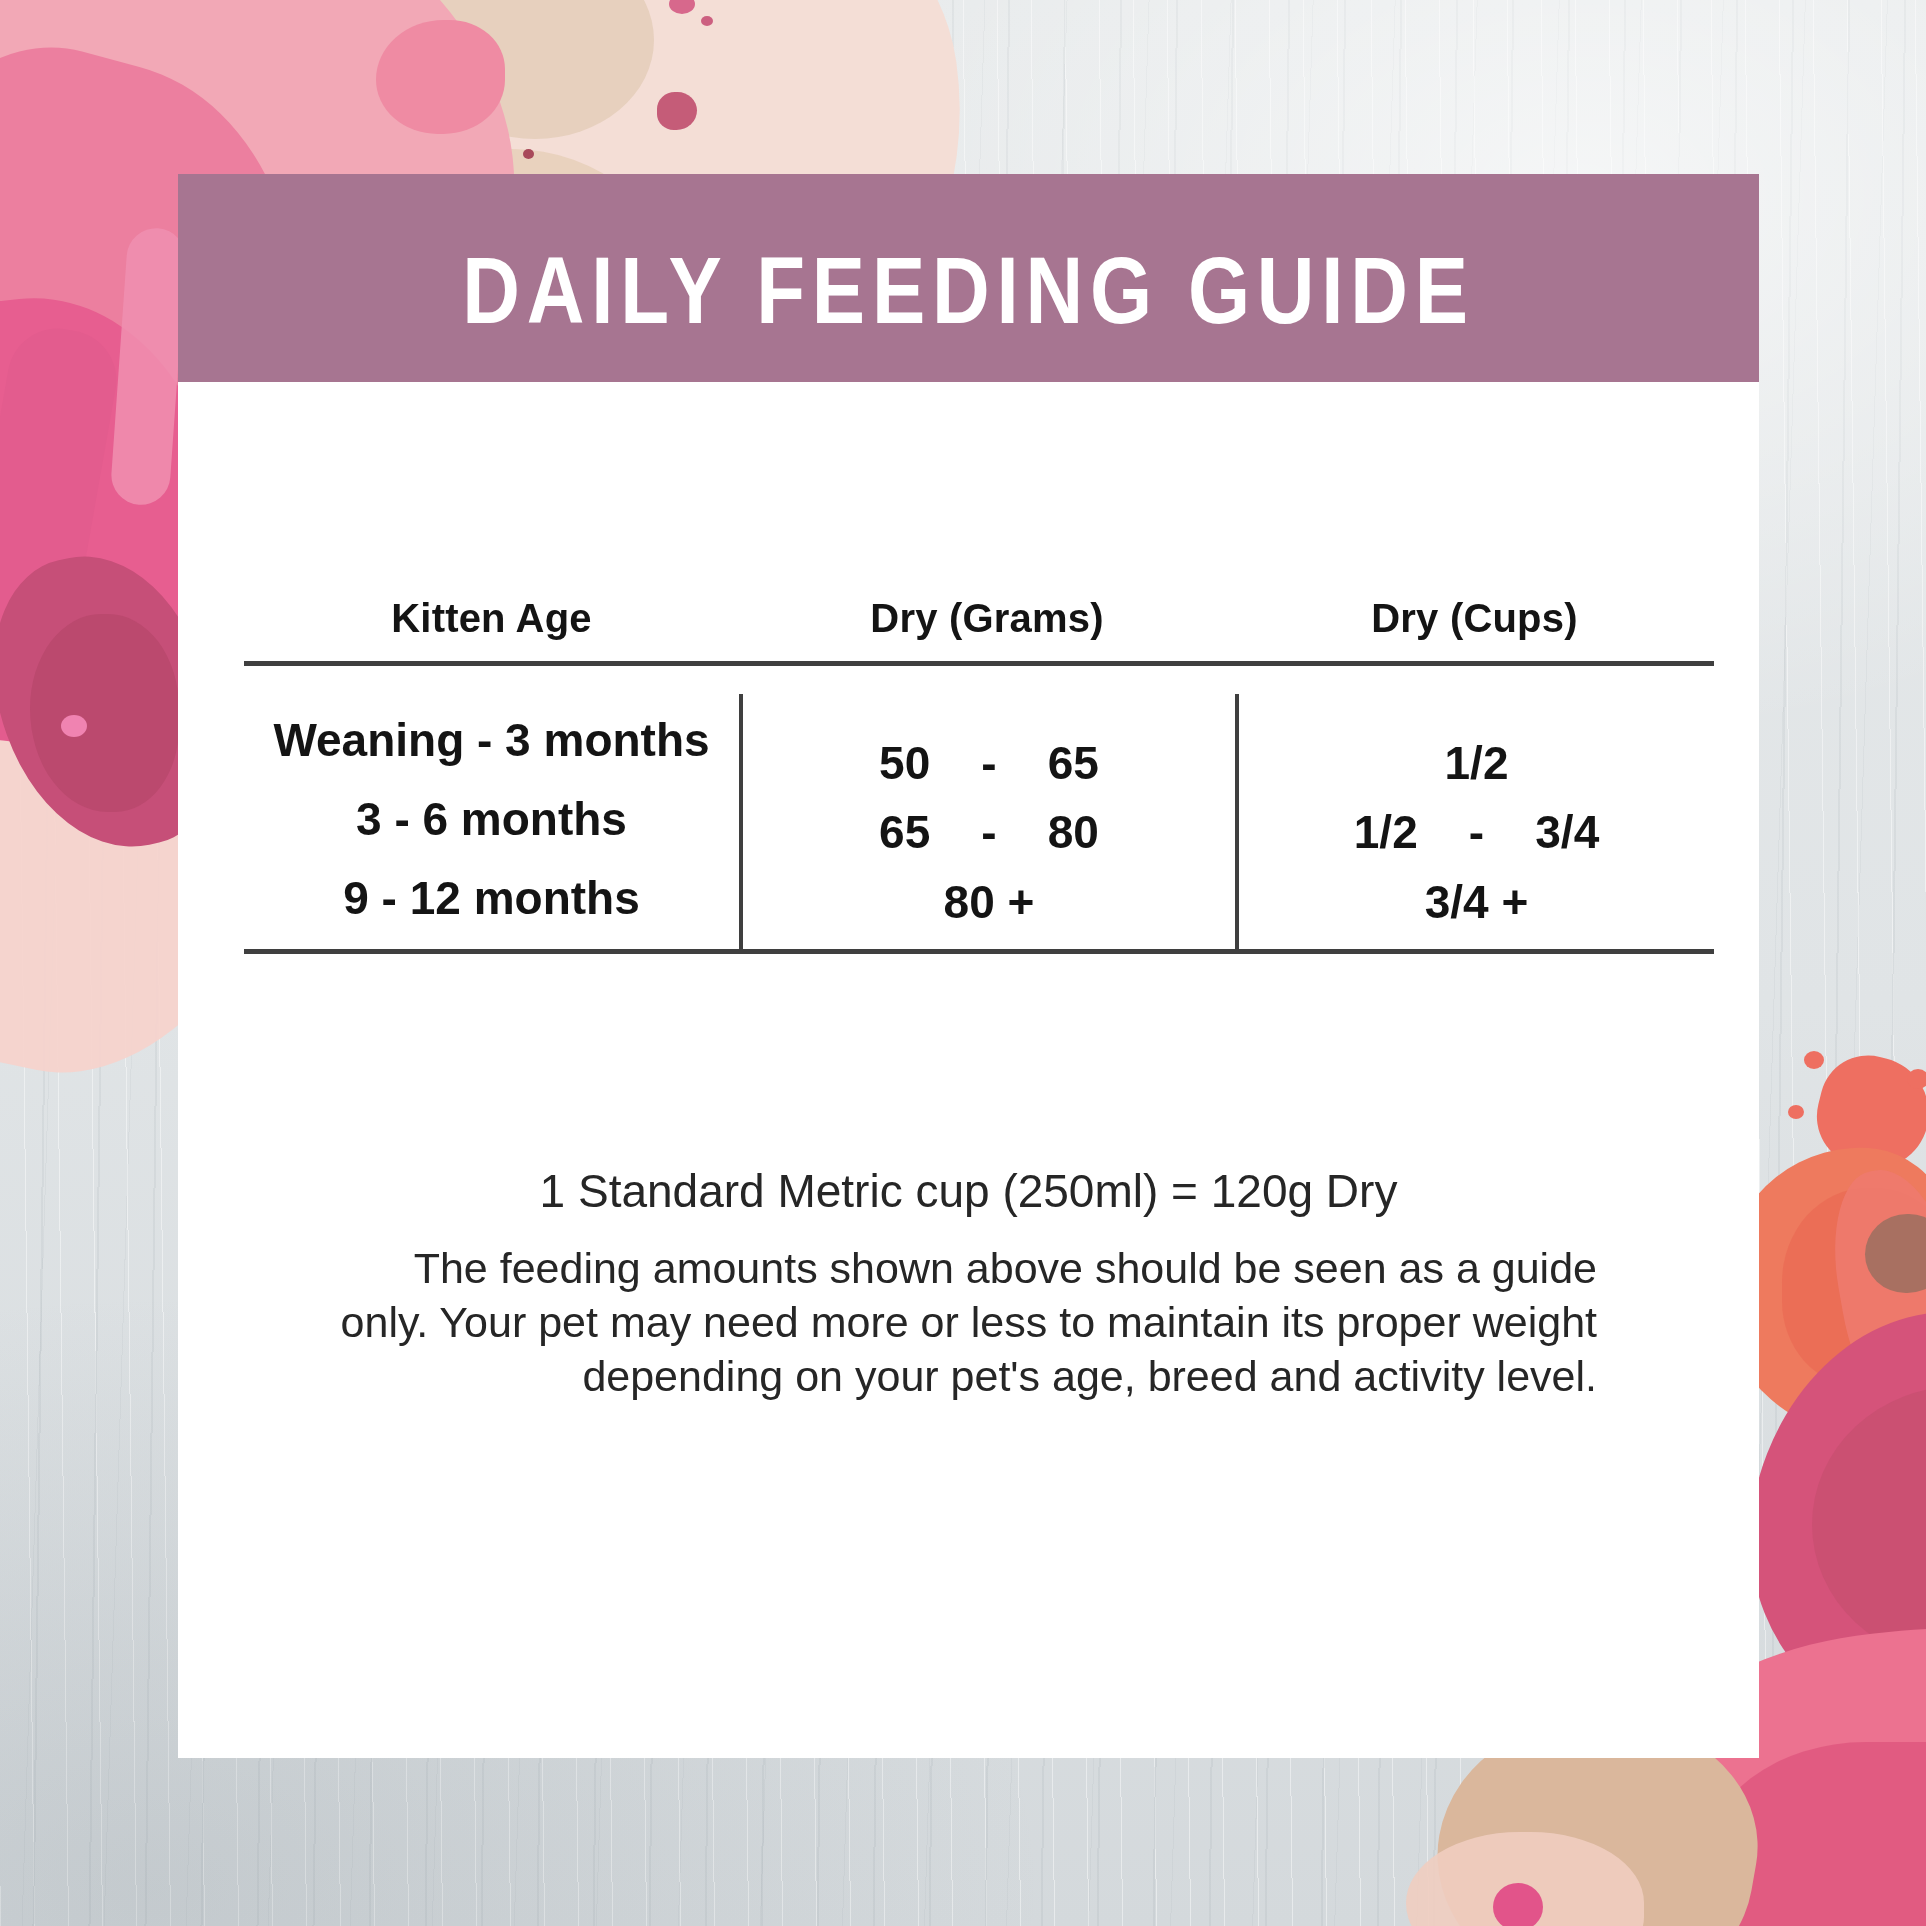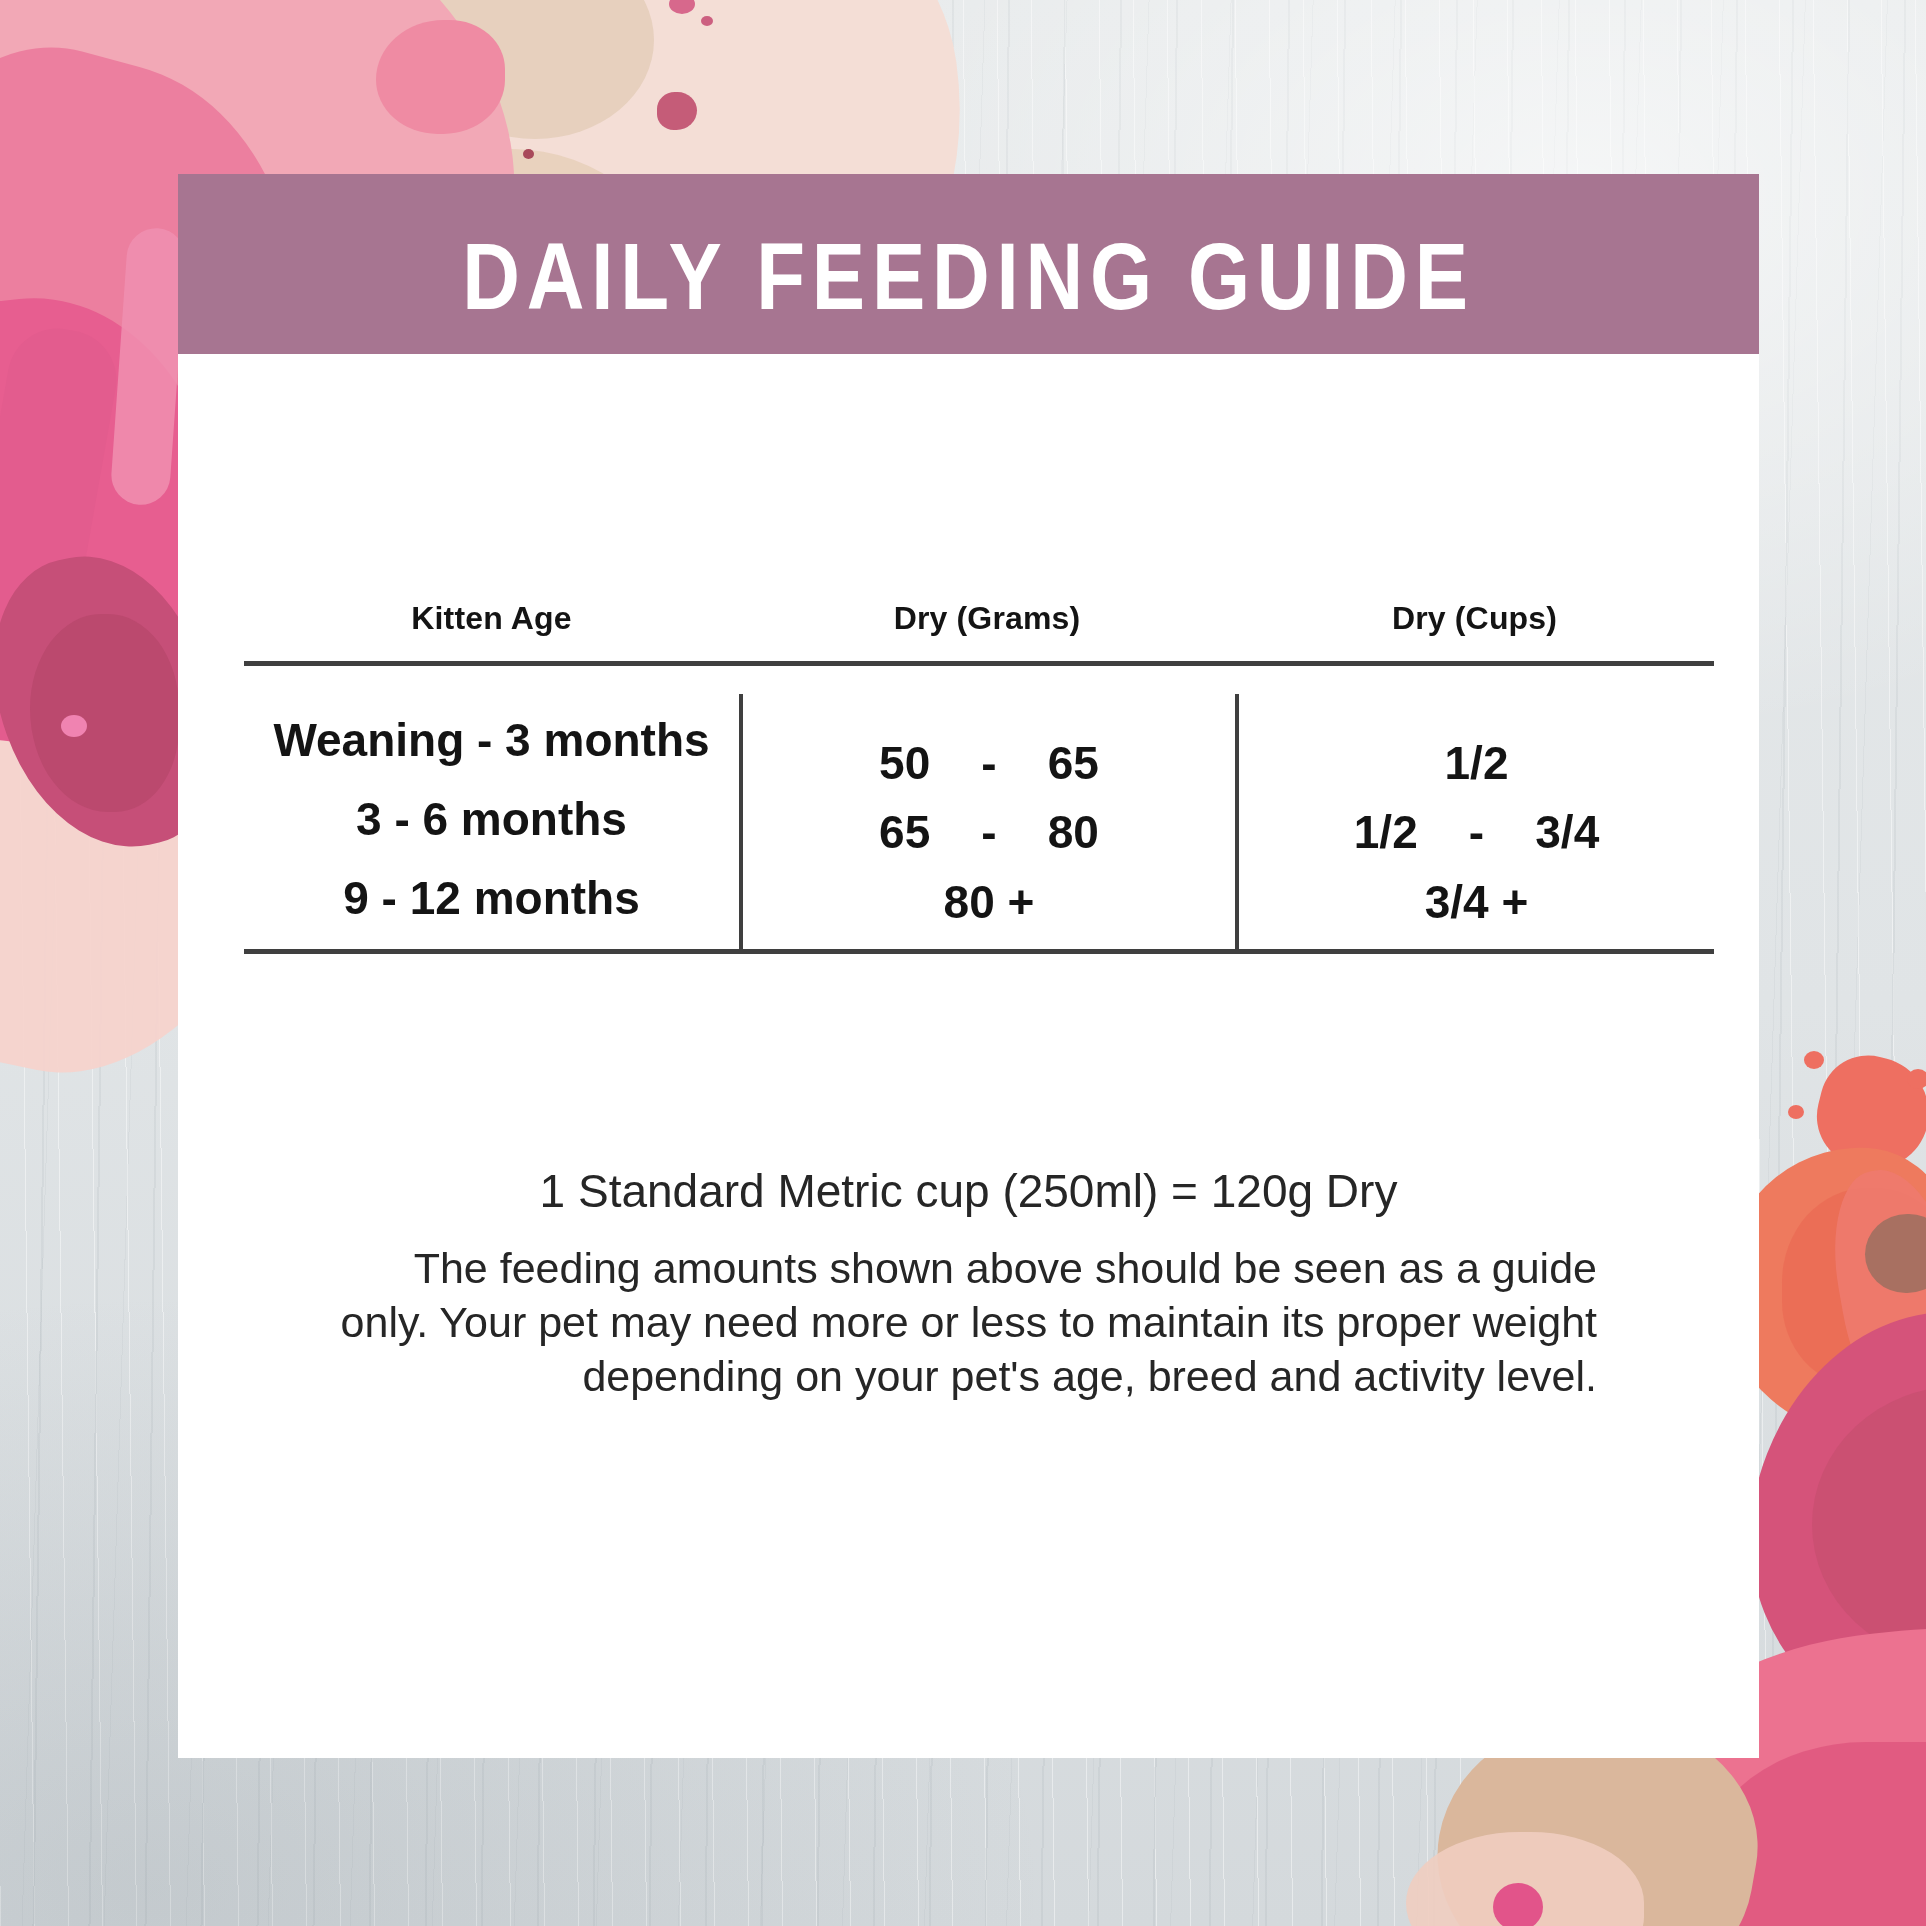--- a/index.html
+++ b/index.html
@@ -28,21 +28,21 @@
   .blob { position: absolute; z-index: 1; }
   .splash-group { position: absolute; inset: 0; z-index: 1; }
   
   .panel {
     position: absolute; left: 178px; top: 174px;
     width: 1581px; height: 1584px;
     background: #ffffff; z-index: 2;
   }
   .header-bar {
     position: absolute; left: 0; top: 0;
-    width: 100%; height: 180px;
+    width: 100%; height: 208px;
     background: #a77591;
     display: flex; align-items: center; justify-content: center;
   }
   .header-title {
     display: inline-block;
     margin-top: 26px;
     font-size: 94px; font-weight: 700; color: #ffffff;
     letter-spacing: 0.085em; white-space: nowrap;
     transform: scaleX(0.85);
   }
@@ -59,21 +59,21 @@
     transform: scaleX(0.87); white-space: nowrap;
   }
   
   .col-grid {
     position: absolute; left: 66px; width: 1470px;
     display: grid; grid-template-columns: 495px 496px 479px;
   }
   .table-headers { top: 414px; height: 61px; }
   .table-headers .hcell {
     display: flex; align-items: center; justify-content: center;
-    font-size: 32px; font-weight: 700; color: #141414;
+    font-size: 40px; font-weight: 700; color: #141414;
     letter-spacing: 0.005em;
   }
   .feeding-table {
     top: 487px; height: 293px;
     border-top: 5px solid #3f3f3f;
     border-bottom: 5px solid #3f3f3f;
     box-sizing: border-box;
   }
   .tcol {
     display: grid; grid-template-rows: 1fr 1fr 1fr;

